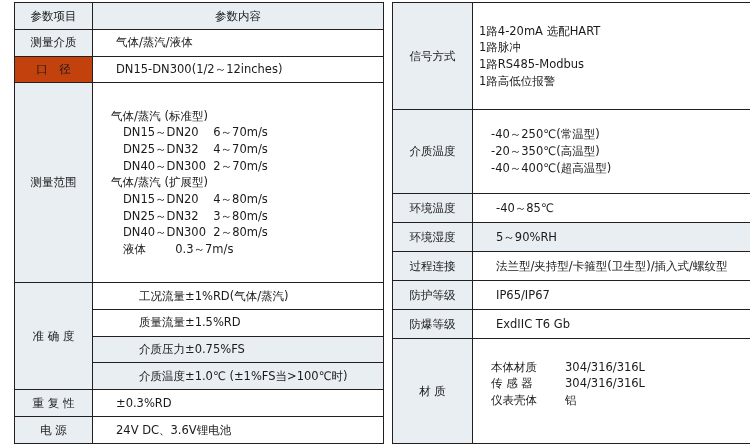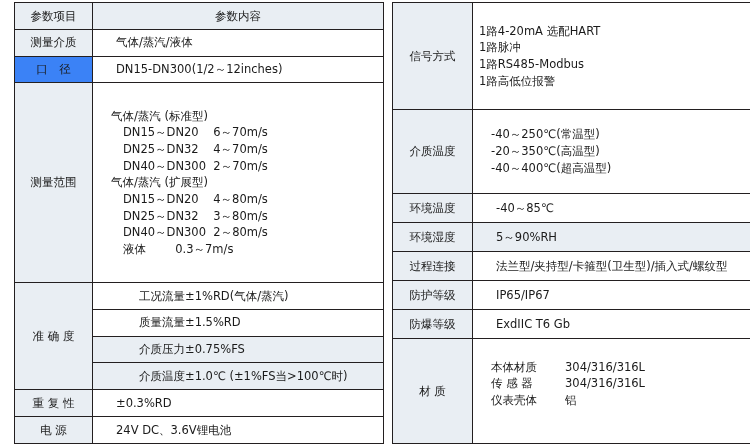--- a/index.html
+++ b/index.html
@@ -49,21 +49,21 @@
     font-weight: normal;
     background: #e9eef3;
   }
   .lbl {
     text-align: center;
     background: #e9eef3;
     white-space: nowrap;
   }
   .lbl-sp {
     text-align: center;
-    background: #3b82f6;
+    background: #c2410c;
     letter-spacing: 0.35em;
     text-indent: 0.35em;
   }
   .val {
     text-align: left;
     background: #ffffff;
   }
   .val-c {
     text-align: left;
     background: #ffffff;

